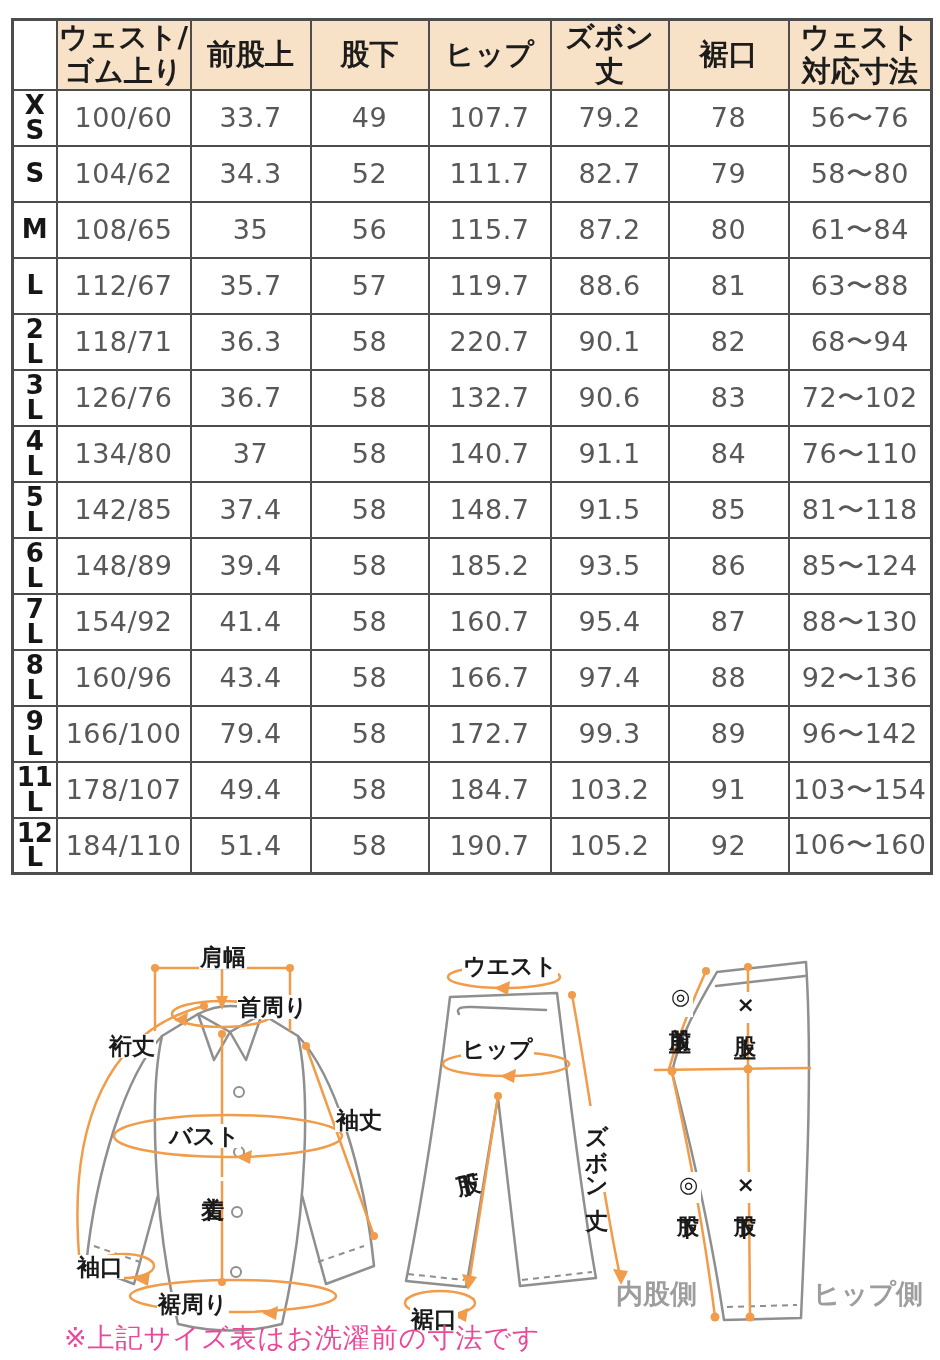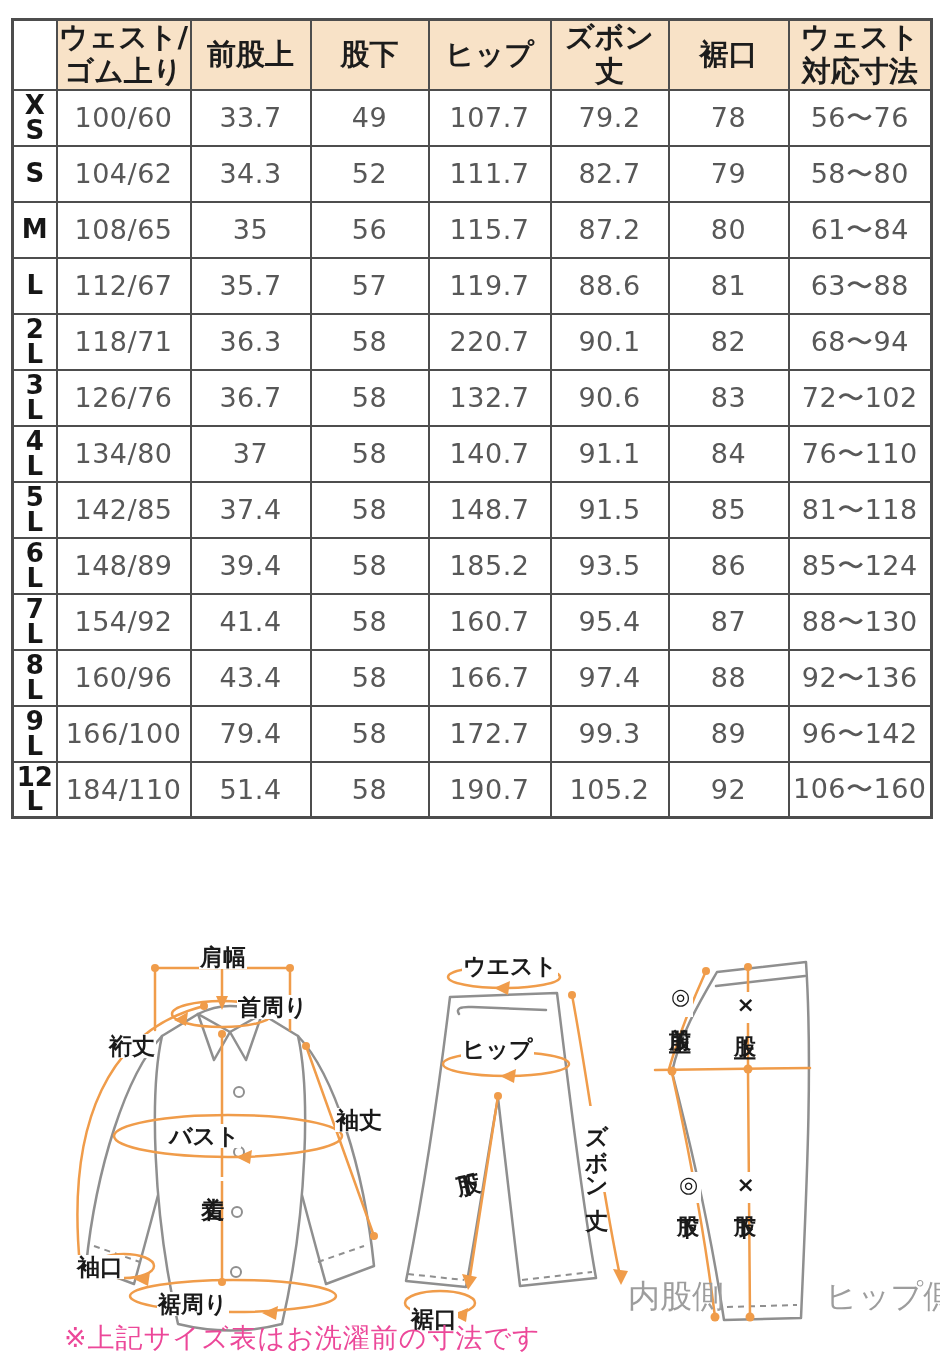--- a/index.html
+++ b/index.html
@@ -33,21 +33,21 @@
   
   .diagrams{position:absolute;left:0;top:940px;width:940px;height:420px;}
   .diagrams svg{position:absolute;left:0;top:0;}
   .lbl{
     position:absolute;color:#1a1a1a;font-size:23px;font-weight:700;
     background:#ffffff;line-height:1.05;padding:0 1px;white-space:nowrap;
   }
   .vlabel{
     writing-mode:vertical-rl;text-orientation:upright;letter-spacing:2px;
   }
-  .graylbl{color:#9d9d9d;background:transparent;font-size:32px;font-weight:400;margin-left:12px;}
+  .graylbl{color:#9d9d9d;background:transparent;font-size:27px;font-weight:700;}
   .rot{transform:rotate(-12deg);}
   
   .note{
     position:absolute;left:64px;top:1320px;color:#ec4899;
     font-size:27px;font-weight:400;letter-spacing:1px;
   }
 </style>
 </head>
 <body>
 
@@ -199,20 +199,31 @@
         <tr>
           <th class="size-cell">9
 L</th>
           <td class="val-cell">166/100</td>
           <td class="val-cell">79.4</td>
           <td class="val-cell">58</td>
           <td class="val-cell">172.7</td>
           <td class="val-cell">99.3</td>
           <td class="val-cell">89</td>
           <td class="val-cell">96〜142</td>
+        </tr>
+        <tr>
+          <th class="size-cell">11
+L</th>
+          <td class="val-cell">178/107</td>
+          <td class="val-cell">49.4</td>
+          <td class="val-cell">58</td>
+          <td class="val-cell">184.7</td>
+          <td class="val-cell">103.2</td>
+          <td class="val-cell">91</td>
+          <td class="val-cell">103〜154</td>
         </tr>
         <tr>
           <th class="size-cell">12
 L</th>
           <td class="val-cell">184/110</td>
           <td class="val-cell">51.4</td>
           <td class="val-cell">58</td>
           <td class="val-cell">190.7</td>
           <td class="val-cell">105.2</td>
           <td class="val-cell">92</td>

